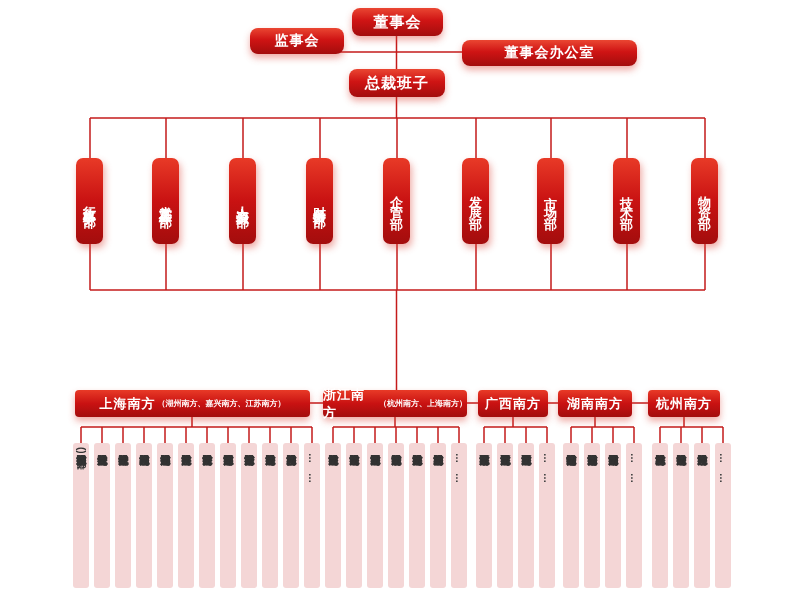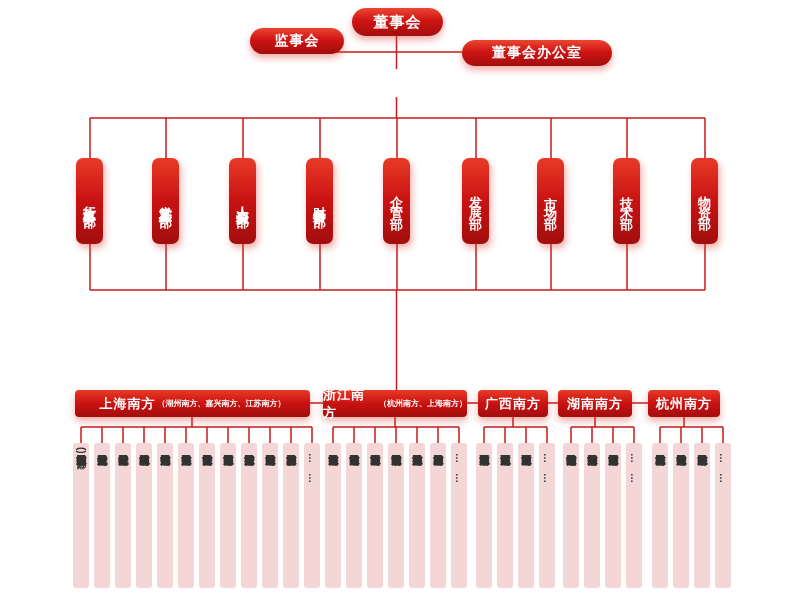--- a/index.html
+++ b/index.html
@@ -5,21 +5,21 @@
   html,body{margin:0;padding:0;background:#fff;}
   .canvas{
     position:relative;width:800px;height:600px;background:#fff;overflow:hidden;
     font-family:"Liberation Sans",sans-serif;
   }
   svg.wires{position:absolute;left:0;top:0;pointer-events:none;}
   
   .rnode{
     position:absolute;display:flex;align-items:center;justify-content:center;
     background:linear-gradient(180deg,#ea4632 0%,#cf1414 45%,#a30d0d 100%);
-    border-radius:14px;color:#fff;font-weight:bold;
+    border-radius:8px;color:#fff;font-weight:bold;
     box-shadow:0 4px 7px rgba(219,72,60,.45);
   }
   .rnode .lbl{font-size:15px;letter-spacing:1px;}
   .node-sm .lbl{font-size:14px;}
   
   .dept{
     position:absolute;top:158px;width:27px;height:86px;
     display:flex;align-items:center;justify-content:center;
     background:linear-gradient(180deg,#e83a27 0%,#c91212 50%,#a30d0d 100%);
     border-radius:7px;box-shadow:2px 4px 7px rgba(219,72,60,.45);
@@ -89,22 +89,25 @@
       <path d="M660 427V443M681 427V443M702 427V443M723 427V443"></path>
     </g>
   </svg>
 
   <div class="rnode" style="left:352px;top:8px;width:91px;height:28px">
     <span class="lbl">董事会</span>
   </div>
   <div class="rnode node-sm" style="left:250px;top:28px;width:94px;height:26px">
     <span class="lbl">监事会</span>
   </div>
-  <div class="rnode node-sm" style="left:462px;top:40px;width:150px;height:26px">
+  <div class="rnode node-sm" style="left:462px;top:40px;width:175px;height:26px">
     <span class="lbl">董事会办公室</span>
+  </div>
+  <div class="rnode" style="left:349px;top:69px;width:96px;height:28px">
+    <span class="lbl">总裁班子</span>
   </div>
 
   <div class="dept" style="left:76px">
       <span class="vtext">行政事务部</span>
     </div>
   <div class="dept" style="left:152px">
       <span class="vtext">党群工作部</span>
     </div>
   <div class="dept" style="left:229px">
       <span class="vtext">人力资源部</span>

